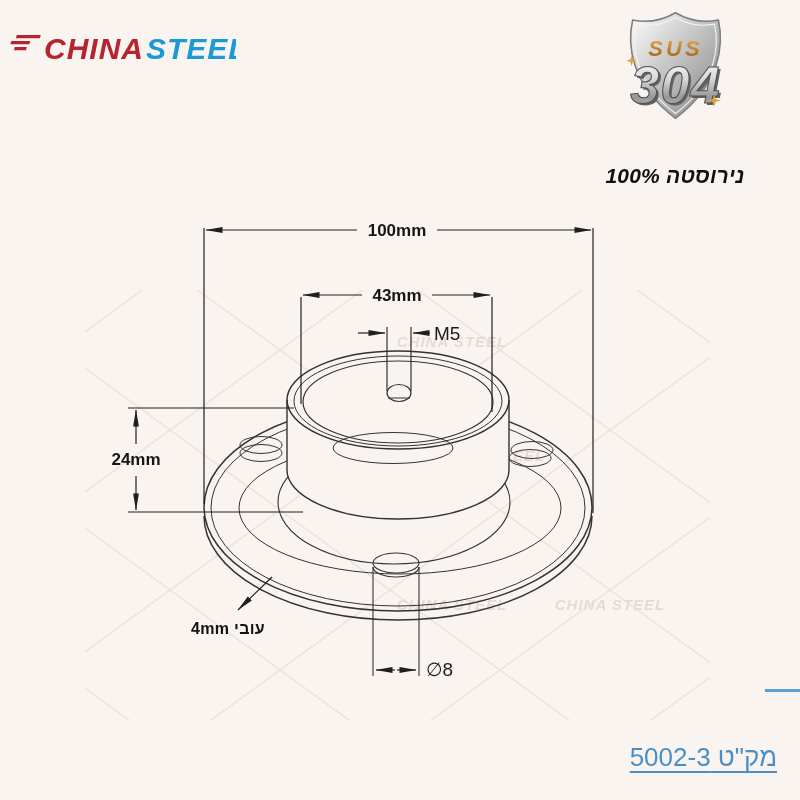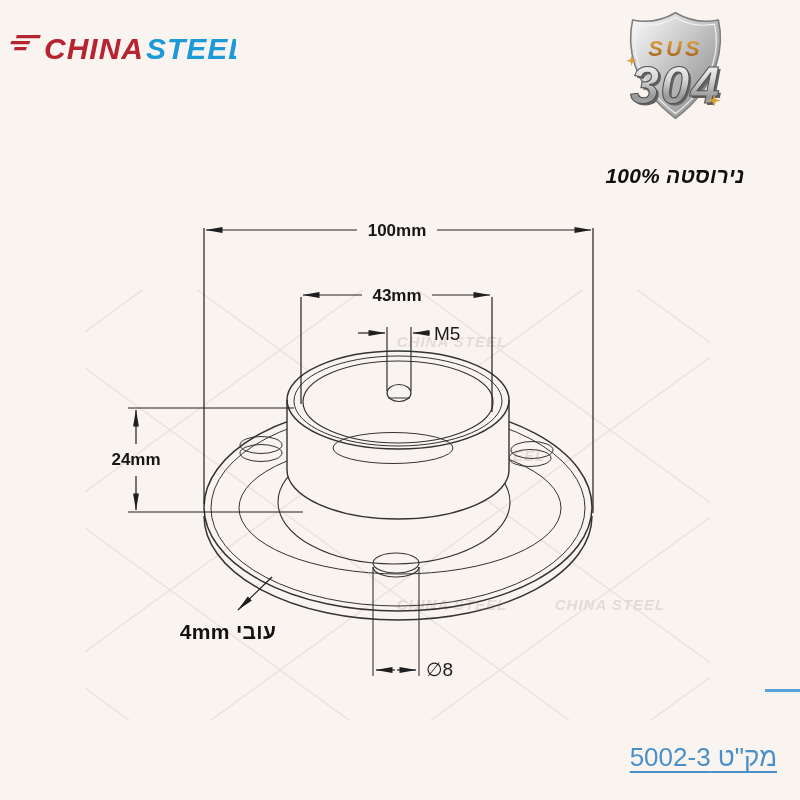--- a/index.html
+++ b/index.html
@@ -21,21 +21,21 @@
   }
   
   #drawing{left:0;top:0;width:800px;height:800px;}
   .dimtxt{font-family:"Liberation Sans",sans-serif;font-size:17px;font-weight:bold;fill:#161616;}
   .dimtxt2{font-family:"Liberation Sans",sans-serif;font-size:19px;font-weight:400;fill:#1c1c1c;}
   .wmtxt{font-family:"Liberation Sans",sans-serif;font-size:15px;font-style:italic;font-weight:bold;
          fill:#e4dbd5;letter-spacing:1px;}
   
   #thickness-label{
     left:178px;top:620px;width:100px;direction:rtl;text-align:center;
-    font-size:21px;font-weight:bold;color:#131313;letter-spacing:.3px;
+    font-size:16px;font-weight:bold;color:#131313;letter-spacing:.3px;
   }
   
   #catalog-link{
     right:23px;top:742px;direction:rtl;
     font-size:26px;color:#4a90c8;
     text-decoration:underline;text-underline-offset:5px;text-decoration-thickness:1.5px;
     cursor:pointer;white-space:nowrap;
   }
   
   #edge-line{left:765px;top:689px;width:35px;height:3px;background:#58a0d7;}

